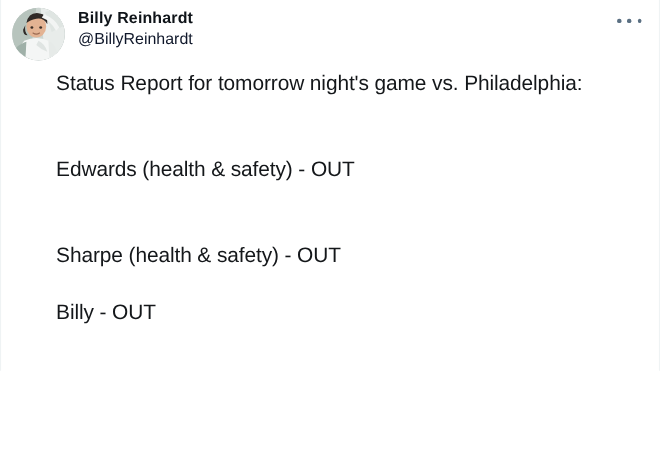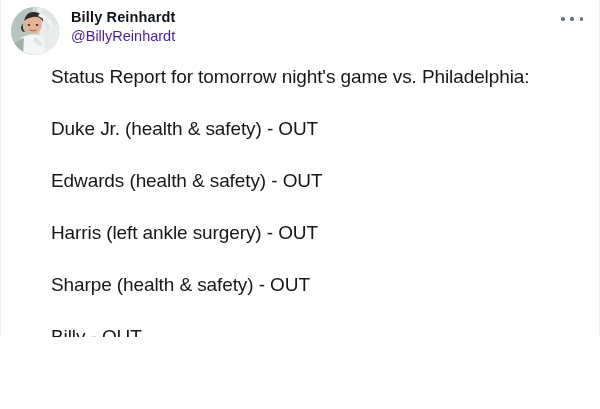--- a/index.html
+++ b/index.html
@@ -58,21 +58,21 @@
     font-size: 14.5px;
     font-weight: bold;
     color: #0f1419;
     line-height: 19px;
     letter-spacing: 0.01em;
     white-space: nowrap;
   }
   .handle {
     font-size: 14.5px;
     font-weight: normal;
-    color: #4c1d95;
+    color: #0f172a;
     line-height: 19px;
     white-space: nowrap;
   }
 
   .more-menu {
     position: absolute;
     top: 11px;
     right: 16px;
     width: 22px;
     height: 16px;
@@ -149,24 +149,22 @@
       <span class="dot"></span>
       <span class="dot"></span>
       <span class="dot"></span>
     </div>
 
   </div>
 
   <div class="tweet-body">
     <p class="tweet-paragraph">Status Report for tomorrow night's game vs. Philadelphia:</p>
     <div class="tweet-blank"></div>
-    <p class="tweet-paragraph">Duke Jr. (health &amp; safety) - OUT</p>
     <div class="tweet-blank"></div>
     <p class="tweet-paragraph">Edwards (health &amp; safety) - OUT</p>
     <div class="tweet-blank"></div>
-    <p class="tweet-paragraph">Harris (left ankle surgery) - OUT</p>
     <div class="tweet-blank"></div>
     <p class="tweet-paragraph">Sharpe (health &amp; safety) - OUT</p>
     <div class="tweet-blank"></div>
     <p class="tweet-paragraph">Billy - OUT</p>
   </div>
 
 </div>
 
 </body></html>

